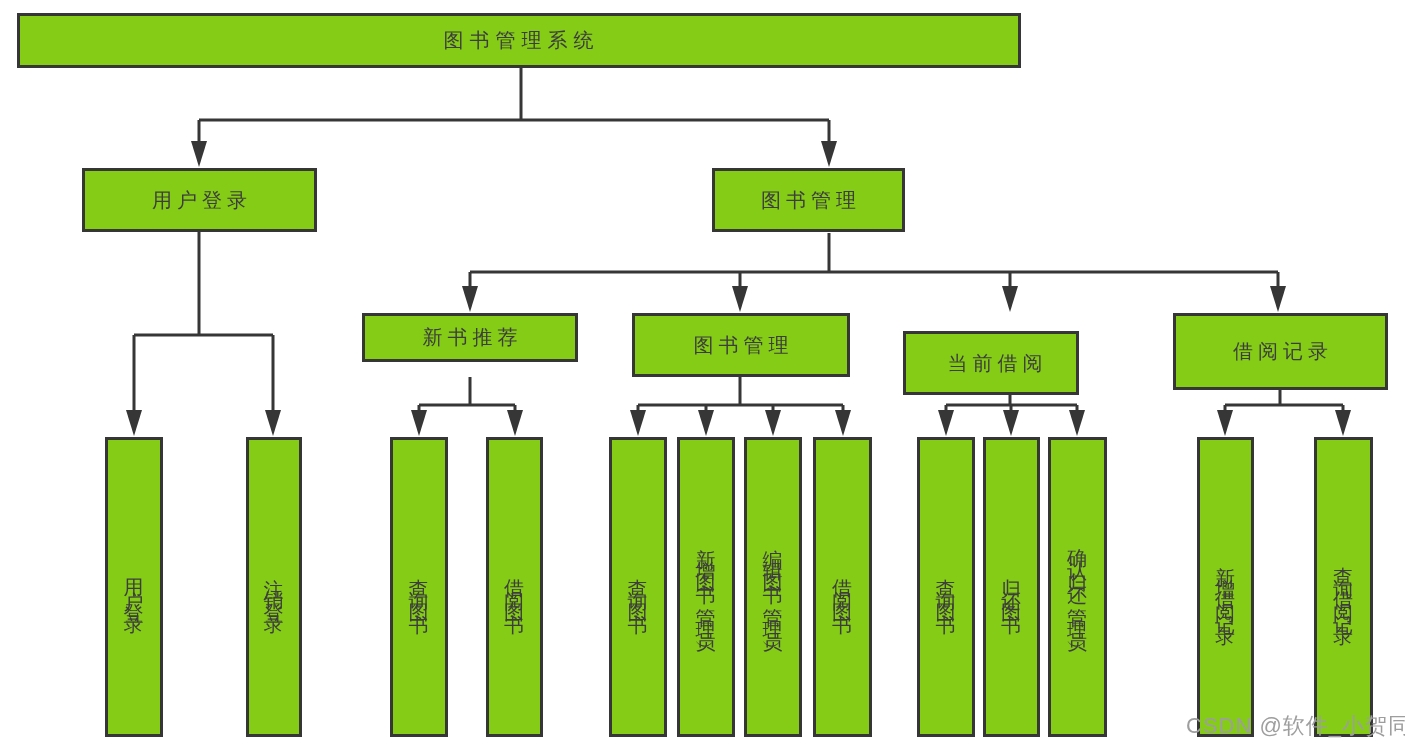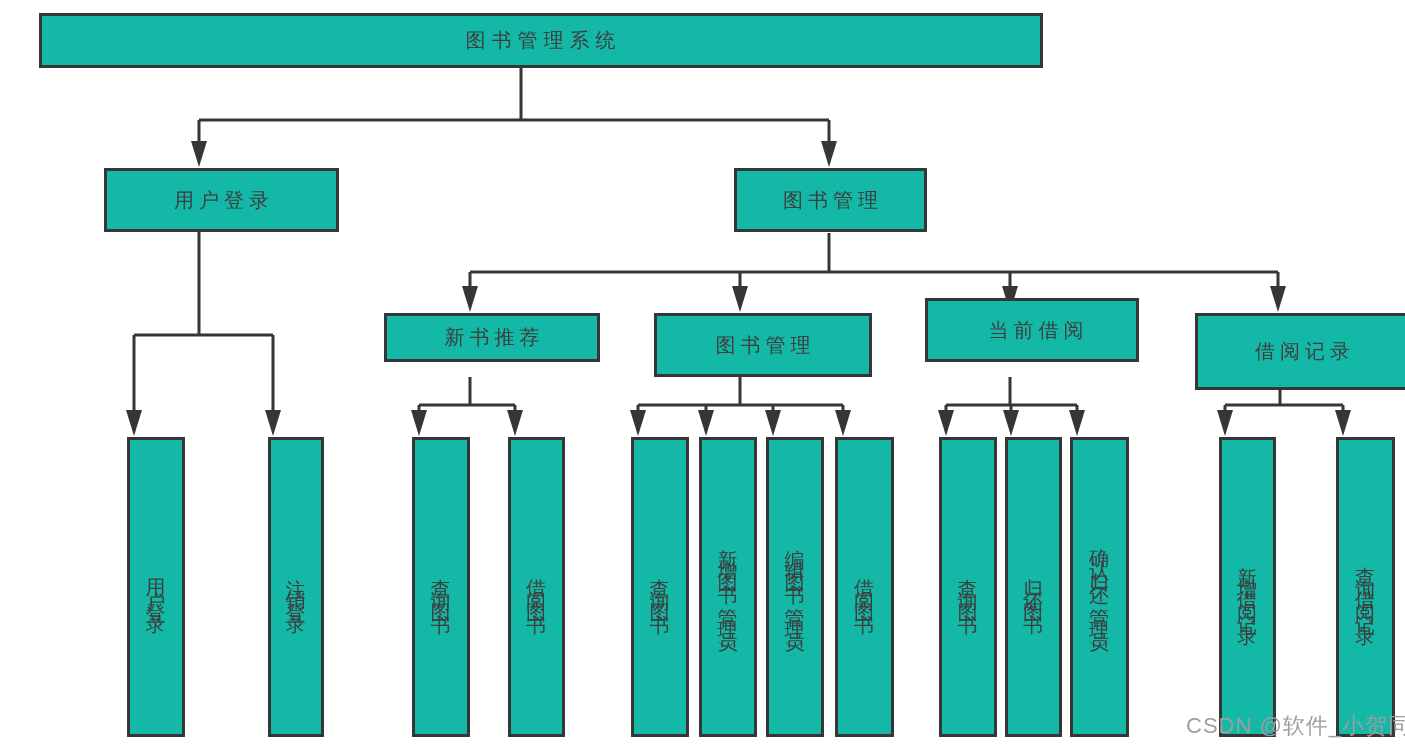--- a/index.html
+++ b/index.html
@@ -8,27 +8,26 @@
     width: 1405px;
     height: 747px;
     background: #ffffff;
     font-family: "Liberation Sans", sans-serif;
     overflow: hidden;
   }
   #wires { position: absolute; left: 0; top: 0; }
   .bx {
     position: absolute;
     box-sizing: border-box;
-    background: #14b8a6;
+    background: #84cc16;
     border: 3px solid #363636;
     display: flex;
     align-items: center;
     justify-content: center;
     color: #3d3d3d;
-    margin-left: 22px;
   }
   .hz { font-size: 20px; letter-spacing: 5px; text-indent: 5px; white-space: nowrap; }
   .root-label { letter-spacing: 6px; }
   .lf { top: 437px; height: 300px; }
   .vtxt {
     writing-mode: vertical-rl;
     font-size: 20px;
     line-height: 1;
     letter-spacing: 12px;
     white-space: nowrap;
@@ -102,21 +101,21 @@
   <div class="bx" style="left:712px; top:168px; width:193px; height:64px;">
     <span class="hz">图书管理</span>
   </div>
 
   <div class="bx" style="left:362px; top:313px; width:216px; height:49px;">
     <span class="hz">新书推荐</span>
   </div>
   <div class="bx" style="left:632px; top:313px; width:218px; height:64px;">
     <span class="hz">图书管理</span>
   </div>
-  <div class="bx" style="left:903px; top:298px; width:214px; height:64px;padding-left:8px;">
+  <div class="bx" style="left:903px; top:331px; width:176px; height:64px;padding-left:8px;">
     <span class="hz">当前借阅</span>
   </div>
   <div class="bx" style="left:1173px; top:313px; width:215px; height:77px;">
     <span class="hz">借阅记录</span>
   </div>
 
   <div class="bx lf" style="left:105px; width:58px;">
     <span class="vtxt">用户登录</span>
   </div>
   <div class="bx lf" style="left:246px; width:56px;">

